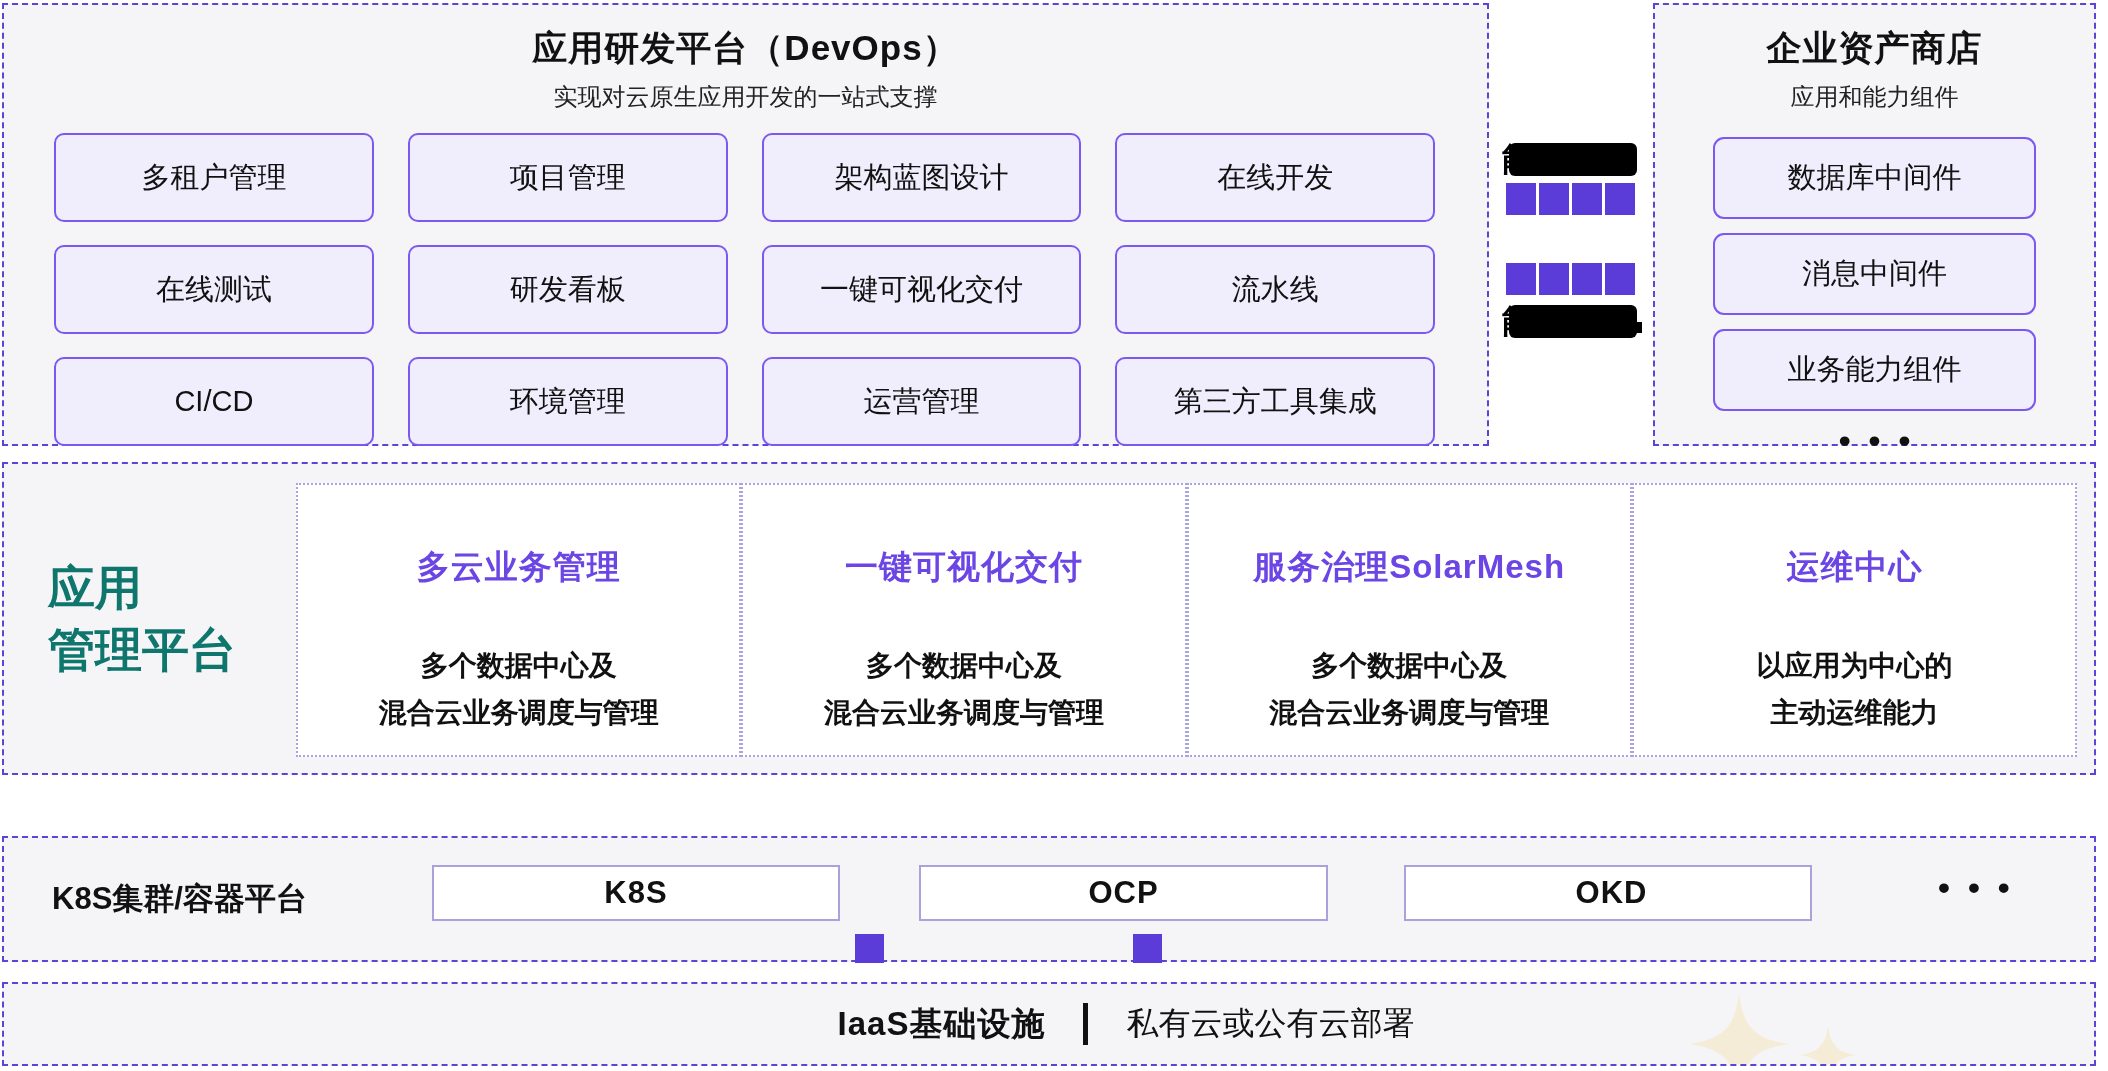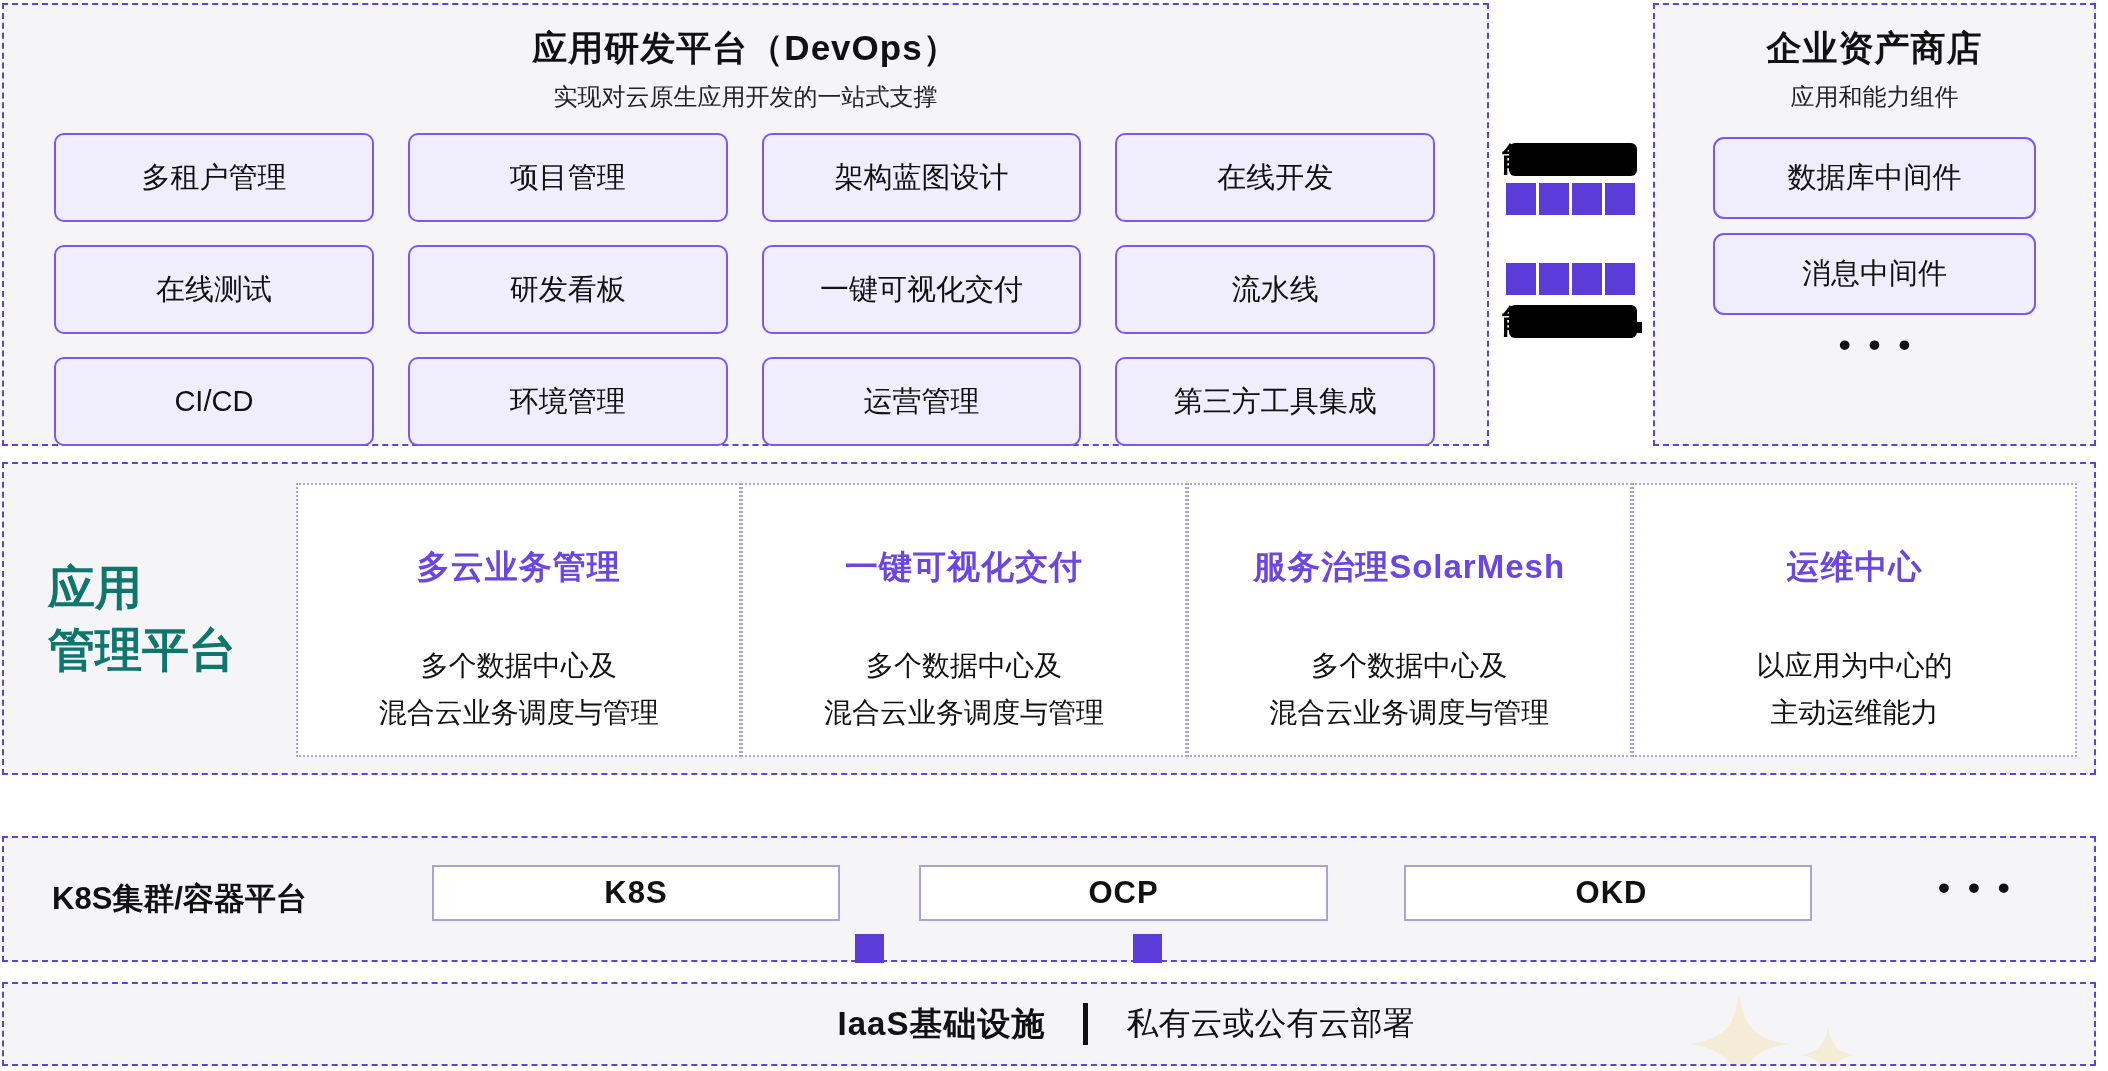--- a/index.html
+++ b/index.html
@@ -48,21 +48,21 @@
   .mgmt-label{
     position:absolute;left:44px;top:50%;transform:translateY(-50%);
     font-size:47px;font-weight:bold;line-height:1.32;color:#0f766e;
   }
   .cards{position:absolute;left:292px;right:17px;top:19px;bottom:16px;display:flex;}
   .card{
     flex:1;box-sizing:border-box;background:#ffffff;border:2px dotted #aaa3e3;
     display:flex;flex-direction:column;align-items:center;
   }
   .card-title{margin-top:60px;font-size:33px;font-weight:bold;color:#6b46e5;letter-spacing:1px;}
-  .card-desc{margin-top:52px;font-size:28px;line-height:1.68;text-align:center;color:#111;}
+  .card-desc{margin-top:52px;font-size:28px;line-height:1.68;text-align:center;color:#111;font-weight:bold;}
   
   .k8s-row{left:2px;top:836px;width:2094px;height:126px;}
   .k8s-label{position:absolute;left:48px;top:50%;transform:translateY(-50%);font-size:31px;font-weight:bold;}
   .k8s-box{
     position:absolute;top:27px;height:56px;box-sizing:border-box;
     background:#fff;border:2px solid #a9a2db;
     display:flex;align-items:center;justify-content:center;
     font-size:31px;font-weight:bold;letter-spacing:1px;color:#111;
   }
   .k8s-dots{position:absolute;left:1916px;top:34px;width:100px;}
@@ -116,20 +116,21 @@
 <span class="conn-glyph" style="left:1502px;top:305px;">能</span>
 <div class="redact-bar" style="top:305px;"></div>
 <div class="redact-notch"></div>
 
 <div class="dashed-box store">
   <div class="panel-title">企业资产商店</div>
   <div class="panel-sub">应用和能力组件</div>
   <div class="store-items">
     <div class="store-item">数据库中间件</div>
     <div class="store-item">消息中间件</div>
+    <div class="store-item">业务能力组件</div>
   </div>
   <div class="dots">•••</div>
 </div>
 
 <div class="dashed-box mgmt">
   <div class="mgmt-label">
     <div>应用</div>
     <div>管理平台</div>
   </div>
   <div class="cards">

